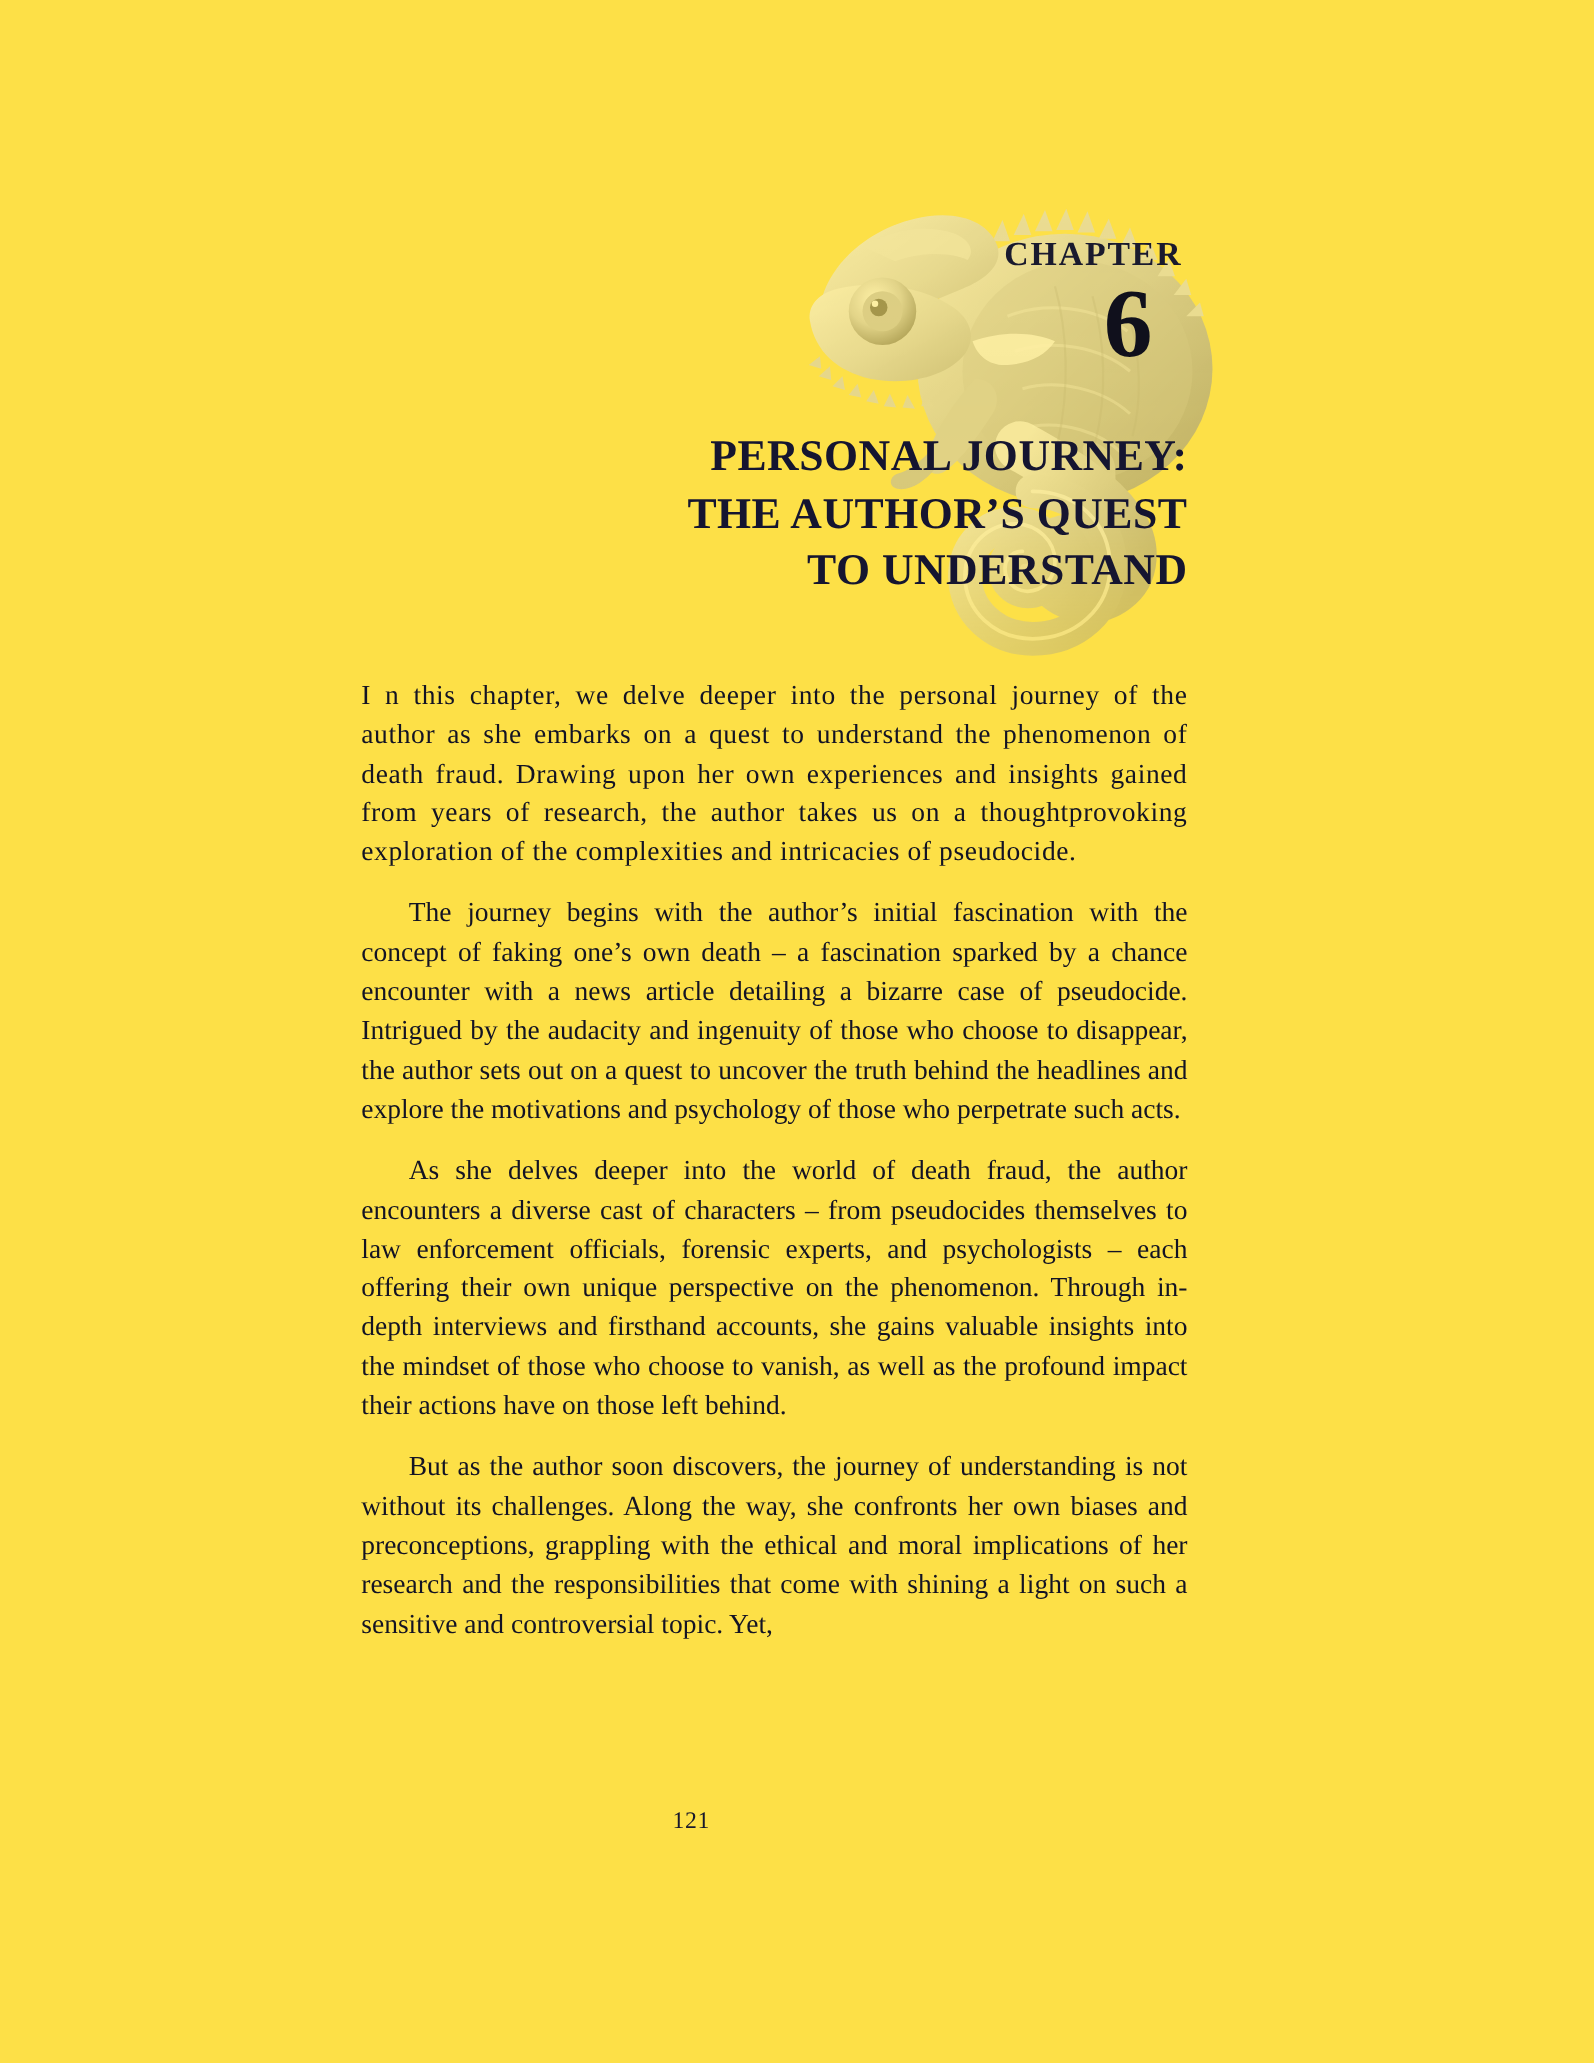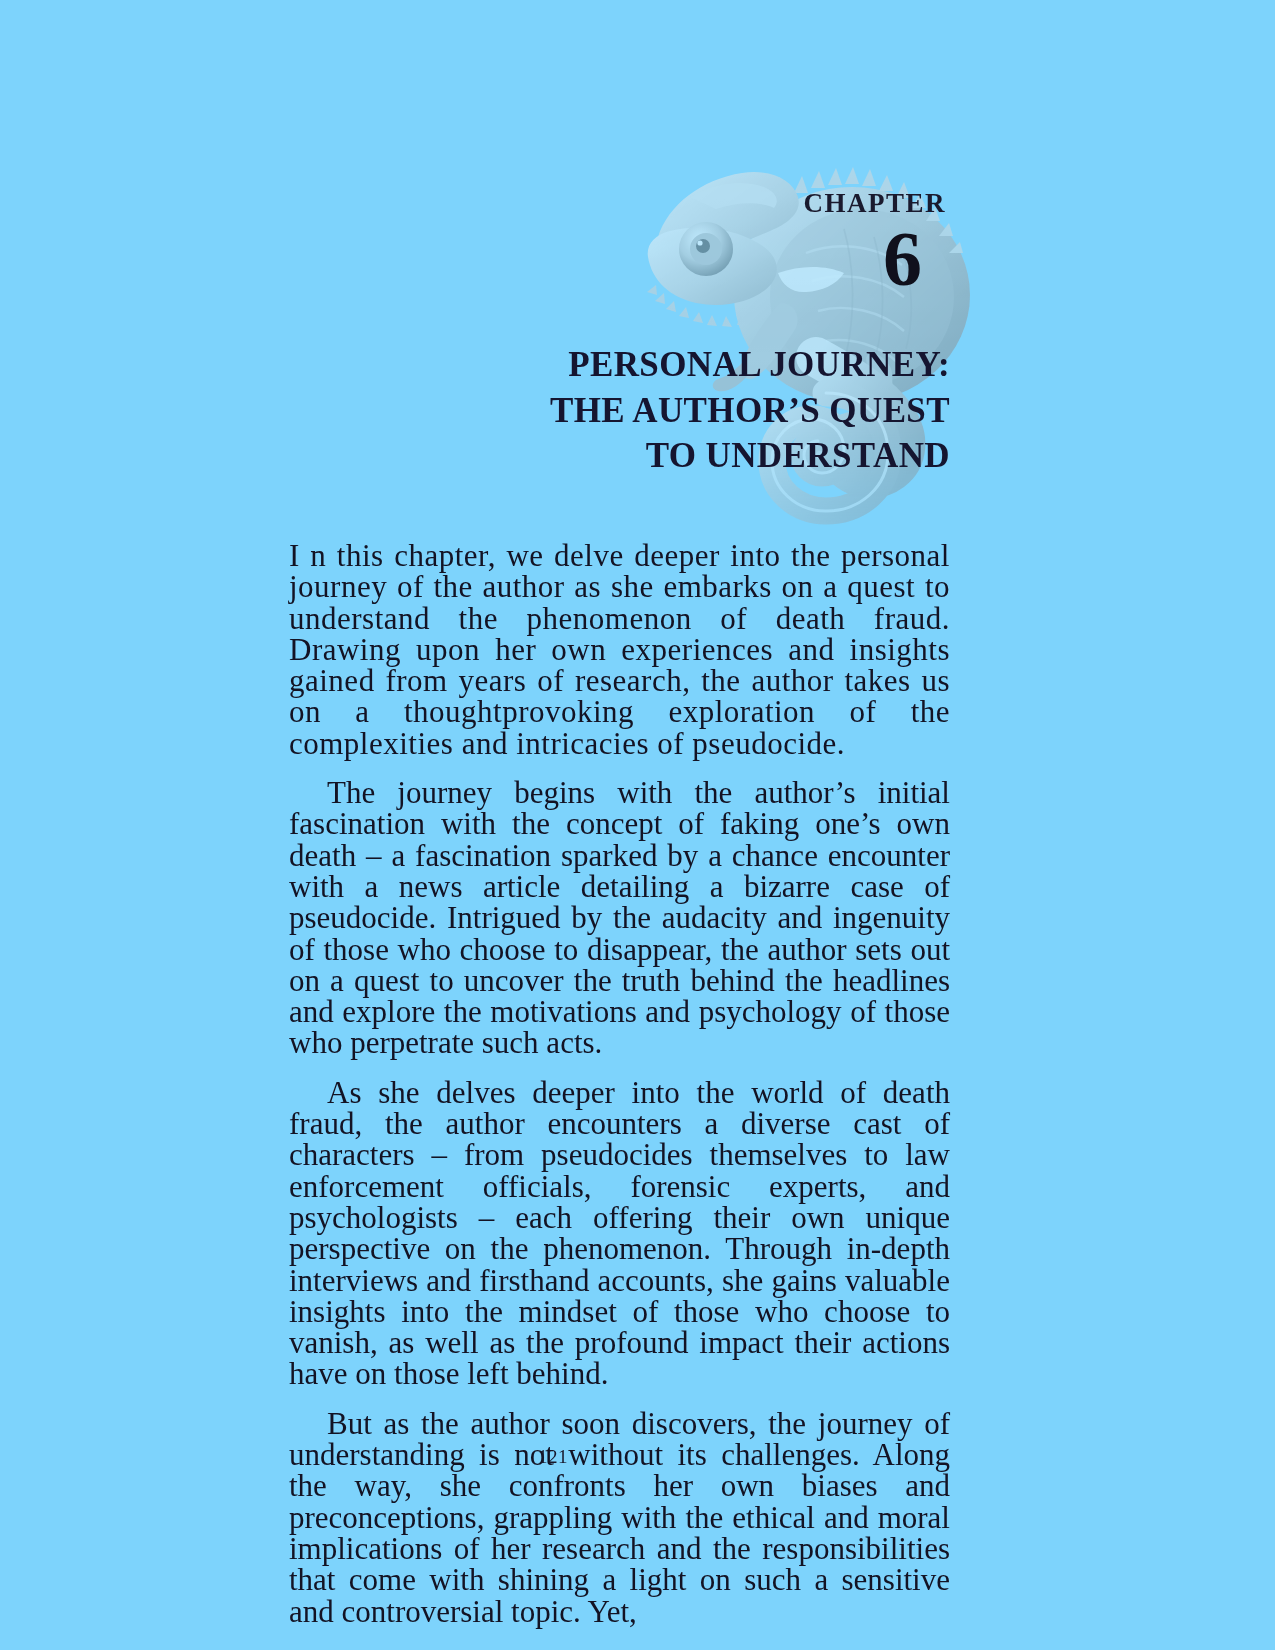--- a/index.html
+++ b/index.html
@@ -4,21 +4,21 @@
 <style>
   html, body {
     margin: 0;
     padding: 0;
     background: #ffffff;
   }
   .page {
     position: relative;
     width: 1275px;
     height: 1650px;
-    background: #7dd3fc;
+    background: #fde047;
     overflow: hidden;
     font-family: "Liberation Serif", "DejaVu Serif", serif;
   }
 
   
   .chameleon-wrap {
     position: absolute;
     left: 630px;
     top: 145px;
     width: 360px;
@@ -76,21 +76,21 @@
   
   .body-col {
     position: absolute;
     left: 289px;
     top: 540px;
     width: 661px;
     z-index: 2;
   }
   .para {
     margin: 0;
-    font-size: 31px;
+    font-size: 22px;
     line-height: 31.3px;
     color: #131324;
     text-align: justify;
     text-justify: inter-word;
     hyphens: none;
   }
   .para.first { text-indent: 0; }
   .para.indent { text-indent: 38px; margin-top: 18px; }
 
   .dropcap-lead { letter-spacing: 0.5px; }

